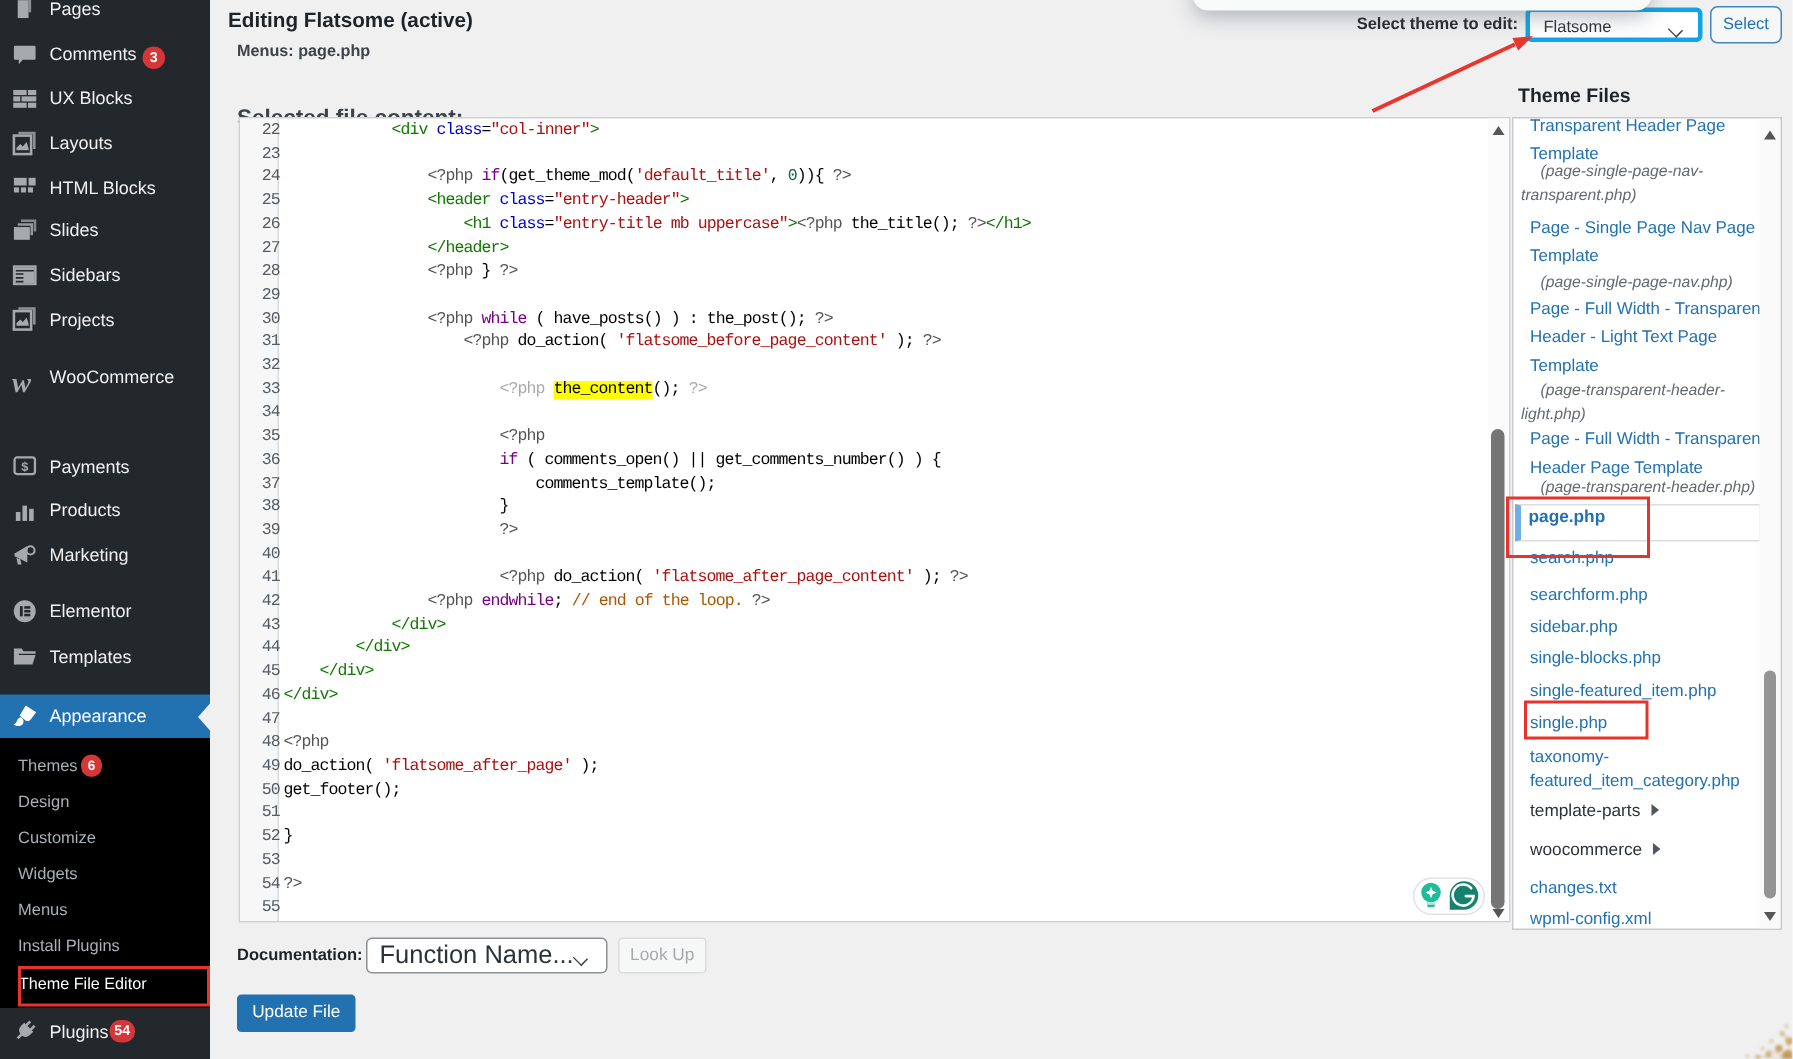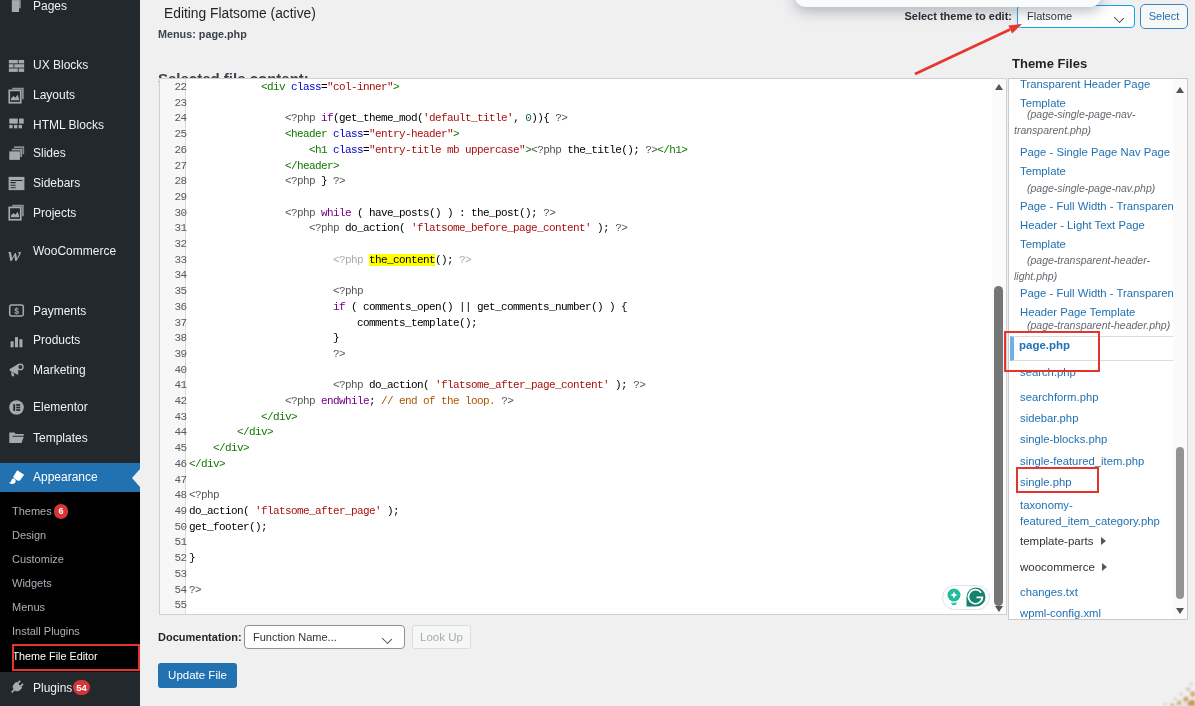--- a/index.html
+++ b/index.html
@@ -17,45 +17,45 @@
 #appearance .mtxt { left:33px; }
 #apparrow { position:absolute; left:132px; top:468.5px; width:0; height:0; border-top:9px solid transparent; border-bottom:9px solid transparent; border-right:8px solid #f0f0f1; z-index:3; }
 #submenu { position:absolute; left:0; top:492px; width:140px; height:180px; background:#000000; }
 .smi { position:absolute; left:12px; height:18px; line-height:18px; font-size:11px; color:#a9b0b6; white-space:nowrap; }
 .smi .mbadge { position:relative; left:0; top:-1px; margin-left:2px; min-width:14.5px; height:14.5px; line-height:14.5px; font-size:9px; }
 #tfe { position:absolute; left:12.5px; top:650px; font-size:10.8px; font-weight:normal; color:#fff; }
 #tfebox { position:absolute; left:11.5px; top:643.5px; width:128px; height:27px; border:2px solid #e5342c; z-index:5; }
 #plugrow { position:absolute; top:672.5px; }
 
 #toast { position:absolute; left:795px; top:-14px; width:306px; height:21px; background:#f7fbfa; border-radius:12px; box-shadow:0 4px 14px rgba(90,100,110,.45); z-index:4; }
-#h1 { position:absolute; left:164px; top:5.5px; font-size:13.8px; font-weight:normal; color:#1d2327; }
+#h1 { position:absolute; left:152px; top:5.5px; font-size:13.8px; font-weight:bold; color:#1d2327; }
 #filelbl { position:absolute; left:158px; top:28px; font-size:10.8px; font-weight:bold; color:#3c434a; }
 #sfc { position:absolute; left:158px; top:53px; font-size:15px; font-weight:bold; color:#3c434a;margin-top:17px; }
 #themelbl { position:absolute; left:860px; top:10px; width:152px; text-align:right; font-size:11px; font-weight:bold; color:#23282d; }
-#themesel { position:absolute; left:1017px; top:5px; width:118px; height:23px; background:#fff; border:1px solid #0ea5e9; border-radius:4px; font-size:11px; color:#2c3338; line-height:21px; padding-left:9px; }
+#themesel { position:absolute; left:1017px; top:5px; width:118px; height:23px; background:#fff; border:3px solid #0ea5e9; border-radius:4px; font-size:11px; color:#2c3338; line-height:21px; padding-left:9px; }
 .chev { position:absolute; width:9px; height:9px; }
 .chev::before { content:""; position:absolute; left:0; top:1px; width:7px; height:7px; border-right:1.8px solid #3c434a; border-bottom:1.8px solid #3c434a; transform:rotate(45deg) scale(1,.8); }
 #btnselect { position:absolute; left:1140px; top:3.5px; width:48px; height:25.5px; background:#f6f7f7; border:1.5px solid #4285bd; border-radius:5px; color:#2271b1; font-size:11px; text-align:center; line-height:22.5px; }
 
 #editor { position:absolute; left:158.5px; top:78px; width:848px; height:537px; background:#fff; border:1px solid #d0d0d3; }
 #gutter { position:absolute; left:0; top:0; bottom:0; width:26px; background:#f7f7f7; border-right:1px solid #dadbdd; }
 #lnums { position:absolute; left:15px; top:1px; width:23px; text-align:left; font:11px/15.7px "Liberation Mono",monospace; letter-spacing:-0.6px; color:#545b62; }
 #codepre { position:absolute; left:29.5px; top:1px; font:11px/15.7px "Liberation Mono",monospace; letter-spacing:-0.6px; color:#000; white-space:pre; }
 #codepre .m { color:#555; } #codepre .k { color:#708; } #codepre .t { color:#170; }
 #codepre .a { color:#00c; } #codepre .s { color:#a11; } #codepre .c { color:#a50; }
 #codepre .n { color:#164; } #codepre .d { color:#aaa; }
 #codepre .hl { background:#ff0; color:#000; }
 #edsb { position:absolute; right:0; top:0; width:13.5px; height:100%; background:#fbfbfb; }
 #edthumb { position:absolute; left:2px; top:207px; width:9px; height:320px; background:#757575; border-radius:5px; }
 .sarr-up { position:absolute; width:0; height:0; border-left:4.5px solid transparent; border-right:4.5px solid transparent; border-bottom:6px solid #555; }
 .sarr-dn { position:absolute; width:0; height:0; border-left:4.5px solid transparent; border-right:4.5px solid transparent; border-top:6px solid #555; }
 #gram { position:absolute; right:16px; bottom:4px; width:48px; height:25px; background:#fff; border:1px solid #dfe1ec; border-radius:13px; }
 
 #doclbl { position:absolute; left:158px; top:631px; font-size:11px; font-weight:bold; color:#1d2327; }
-#docsel { position:absolute; left:244px; top:624.5px; width:161px; height:24.5px; background:#fff; border:1px solid #8c8f94; border-radius:4px; font-size:11px; color:#2c3338; line-height:22px; padding-left:8px; }
+#docsel { position:absolute; left:244px; top:624.5px; width:161px; height:24.5px; background:#fff; border:1px solid #8c8f94; border-radius:4px; font-size:17px; color:#2c3338; line-height:22px; padding-left:8px; }
 #lookup { position:absolute; left:412px; top:624.5px; width:59px; height:24.5px; background:#f6f7f7; border:1px solid #dcdcde; border-radius:3px; color:#a7aaad; font-size:11.5px; text-align:center; line-height:22px; }
 #updbtn { position:absolute; left:158px; top:663px; width:79px; height:25px; background:#2271b1; border-radius:3px; color:#fff; font-size:11.5px; text-align:center; line-height:25px; }
 
 #tfhead { position:absolute; left:1012px; top:56px; font-size:13px; font-weight:bold; color:#1d2327; }
 #listbox { position:absolute; left:1008px; top:78px; width:180px; height:542px; background:#fff; border:1px solid #c9cacd; overflow:hidden; }
 .tfl { position:absolute; font-size:11.3px; line-height:19.2px; color:#2271b1; }
 .tfd { position:absolute; left:5px; width:162px; font-style:italic; font-size:10.5px; line-height:16.4px; color:#646970; text-indent:13px; }
 .tfactive { position:absolute; left:1px; top:256.8px; width:164px; height:24.8px; background:#fff; border:1px solid #dcdcde; border-left:4px solid #72aee6;padding-left:32px; }
 .tfactive span { position:absolute; left:5px; top:2.5px; font-size:11.5px; font-weight:bold; color:#2271b1; }
 .tff { position:absolute; left:11px; font-size:11.5px; color:#2c3338; }
@@ -69,20 +69,29 @@
 <body>
 <div id="sidebar">
 <div class="mi" style="top:-9px">
       <span class="mic">
         <svg width="17" height="17" viewBox="0 0 20 20" style="" fill="#a7aaad">
           <path d="M7 0h8v12h-2V2H7z" fill="#8d9195"></path>
           <rect x="4.5" y="2.5" width="8.5" height="14" fill="#a7aaad"></rect>
         </svg>
       </span>
       <span class="mtxt">Pages</span>
+    </div>
+<div class="mi" style="top:21px">
+      <span class="mic">
+        <svg width="17" height="17" viewBox="0 0 20 20" style="" fill="#a7aaad">
+          <path d="M2.5 3h15a1 1 0 0 1 1 1v9a1 1 0 0 1-1 1H8.5l-3.2 3.4V14H2.5a1 1 0 0 1-1-1V4a1 1 0 0 1 1-1z"></path>
+        </svg>
+      </span>
+      <span class="mtxt">Comments</span>
+      <span class="mbadge" style="top:10px">3</span>
     </div>
 <div class="mi" style="top:50px">
       <span class="mic">
         <svg width="17" height="17" viewBox="0 0 20 20" style="" fill="#a7aaad">
           <rect x="1" y="3.5" width="10.5" height="4"></rect>
           <rect x="12.5" y="3.5" width="6.5" height="4"></rect>
           <rect x="1" y="8.5" width="5.5" height="4"></rect>
           <rect x="7.5" y="8.5" width="11.5" height="4"></rect>
           <rect x="1" y="13.5" width="10.5" height="4"></rect>
           <rect x="12.5" y="13.5" width="6.5" height="4"></rect>

